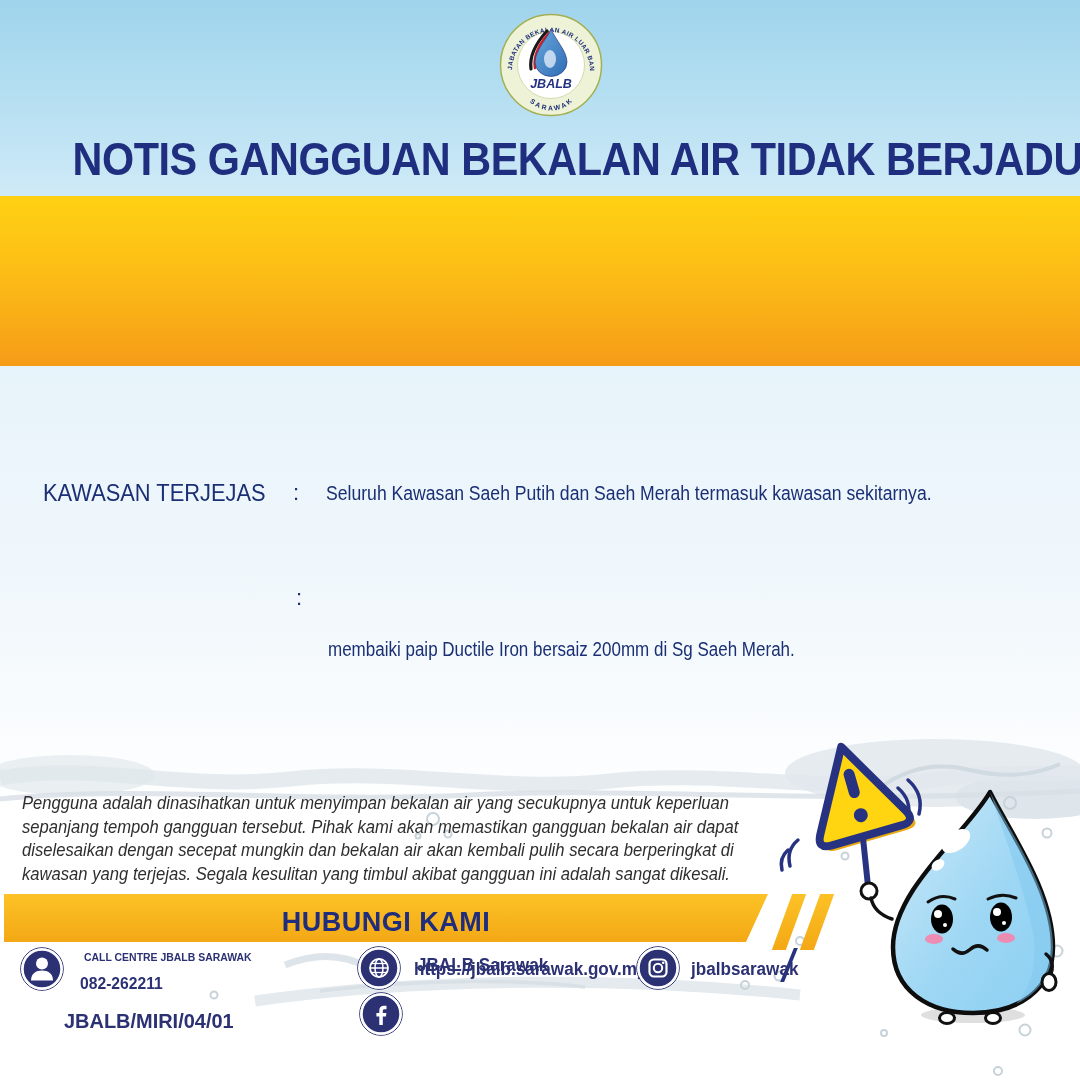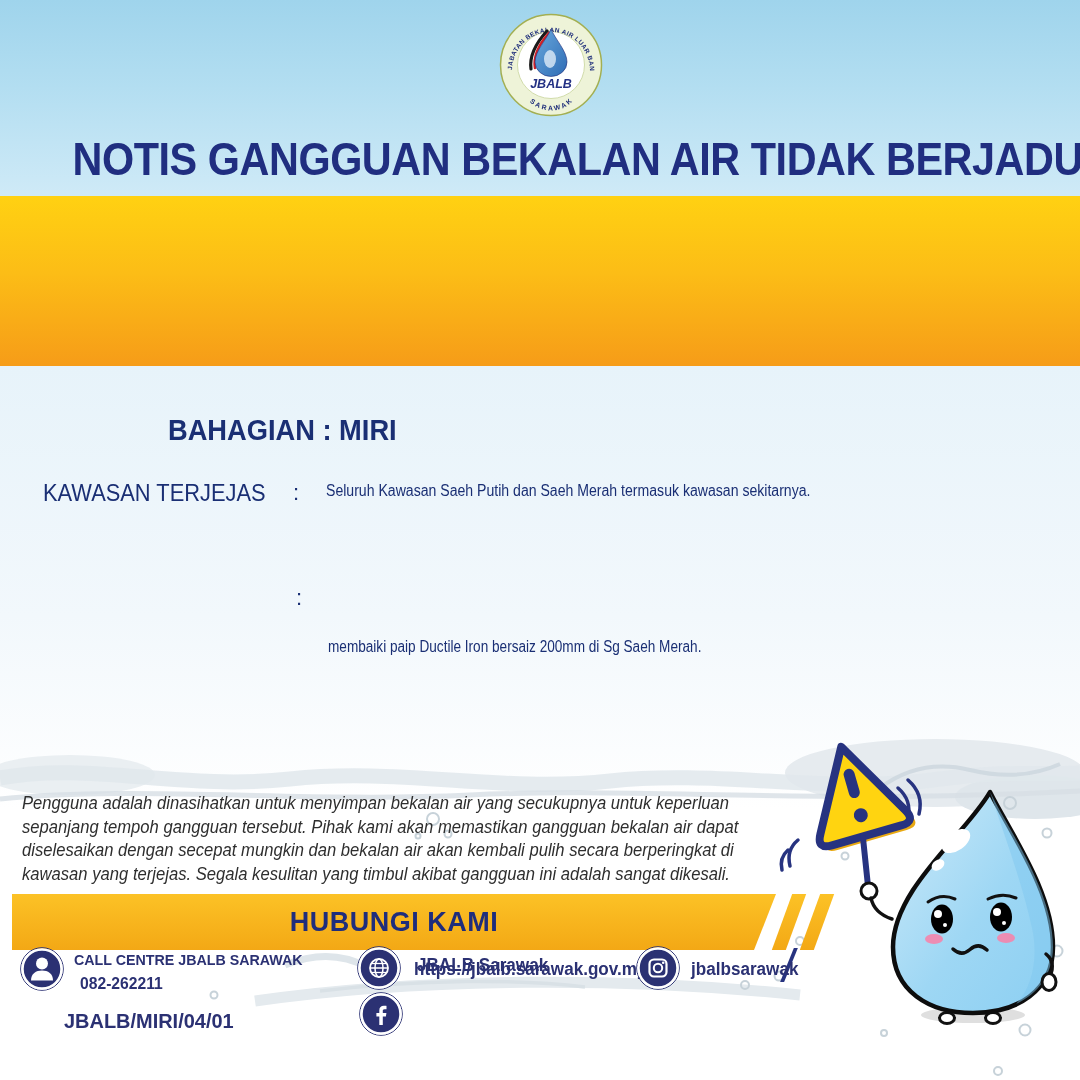--- a/index.html
+++ b/index.html
@@ -20,49 +20,49 @@
   .date-line span{display:inline-block;transform:scaleX(.96);transform-origin:50% 50%;}
   .dl1{top:221px}.dl2{top:283px}
   
   .body-bg{position:absolute;left:0;top:366px;width:1080px;height:714px;
            background:linear-gradient(180deg,#e7f3fa 0%,#f2f8fc 35%,#ffffff 62%);}
   .texture{position:absolute;left:0;top:733px;width:1080px;height:347px;}
   .loc{position:absolute;top:414px;font-weight:bold;font-size:29px;color:#1a2f74;white-space:nowrap;}
   .loc span{display:inline-block;transform:scaleX(.94);transform-origin:0 50%;}
   .loc-b{left:168px}.loc-d{left:576px}
   .dlabel,.dcolon,.dtext{position:absolute;font-weight:normal;color:#1a2f74;white-space:nowrap;}
-  .dlabel{font-size:23px}.dcolon{font-size:22px}.dtext{font-size:16px}
+  .dlabel{font-size:23px}.dcolon{font-size:22px}.dtext{font-size:20px}
   .dlabel span,.dtext span{display:inline-block;transform-origin:0 50%;}
   .kaw-l{left:43px;top:480px}.kaw-l span{transform:scaleX(.95)}
   .kaw-c{left:293px;top:480px}
   .kaw-t{left:326px;top:482px}.kaw-t span{transform:scaleX(.88)}
   .hur-l{left:43px;top:585px}.hur-l span{transform:scaleX(.87)}
   .hur-c{left:296px;top:585px}
   .hur-t1{left:328px;top:586px}.hur-t1 span{transform:scaleX(.85)}
   .hur-t2{left:328px;top:638px}.hur-t2 span{transform:scaleX(.85)}
   .advisory{position:absolute;left:22px;top:791px;width:860px;font-size:19px;font-style:italic;
             color:#2e2e2e;line-height:23.5px;transform:scaleX(.875);transform-origin:0 0;}
   
-  .hubungi-bar{position:absolute;left:12px;top:894px;width:764px;height:56px;
+  .hubungi-bar{position:absolute;left:4px;top:894px;width:764px;height:48px;
                background:linear-gradient(180deg,#fcc226 0%,#f3a815 100%);
                clip-path:polygon(0 0,100% 0,calc(100% - 22px) 100%,0 100%);}
   .hubungi-text{line-height:56px;text-align:center;font-weight:bold;font-size:27px;
                 color:#1f2d7c;letter-spacing:.5px;}
   .stripe{position:absolute;top:894px;width:14px;height:56px;
           background:linear-gradient(180deg,#fcc226,#f3a815);transform:skewX(-20deg);}
   .s1{left:782px}.s2{left:810px}
   .pen{position:absolute;left:787px;top:948px;width:4px;height:34px;background:#273380;
        transform:skewX(-22deg);}
   
   .cicon{position:absolute;width:44px;height:44px;}
   .ic-call{left:20px;top:947px}.ic-web{left:357px;top:946px}
   .ic-fb{left:359px;top:992px}.ic-ig{left:636px;top:946px}
   .ctext{position:absolute;font-weight:bold;color:#2b3173;white-space:nowrap;}
   .ctext span{display:inline-block;transform:scaleX(.95);transform-origin:0 50%;}
-  .call-name{left:74px;top:951px;font-size:15px}
+  .call-name{left:84px;top:951px;font-size:11px}
   .call-phone{left:80px;top:974px;font-size:16.5px}
   .ref{left:64px;top:1009px;font-size:21px}
   .web{left:414px;top:959px;font-size:18px}
   .fb-t{left:417px;top:955px;font-size:18px}
   .ig-t{left:691px;top:959px;font-size:18px}
   .mascot{position:absolute;left:766px;top:714px;width:318px;height:318px;}
 </style>
 </head>
 <body>
 
@@ -134,23 +134,20 @@
         <circle cx="779" cy="243" r="4.5"></circle>
       <circle cx="1057" cy="218" r="5.5"></circle>
         <circle cx="1025" cy="297" r="5.5"></circle>
         <circle cx="998" cy="338" r="4"></circle>
       <circle cx="884" cy="300" r="3"></circle>
         <circle cx="214" cy="262" r="3.5"></circle>
         <circle cx="745" cy="252" r="4"></circle>
     </g>
   </svg>
 
-  <div class="loc loc-b">
-    <span>BAHAGIAN : MIRI</span>
-  </div>
 
   <div class="dlabel kaw-l">
     <span>KAWASAN TERJEJAS</span>
   </div>
   <div class="dcolon kaw-c">:</div>
   <div class="dtext kaw-t">
     <span>Seluruh Kawasan Saeh Putih dan Saeh Merah termasuk kawasan sekitarnya.</span>
   </div>
 
   <div class="dcolon hur-c">:</div>

